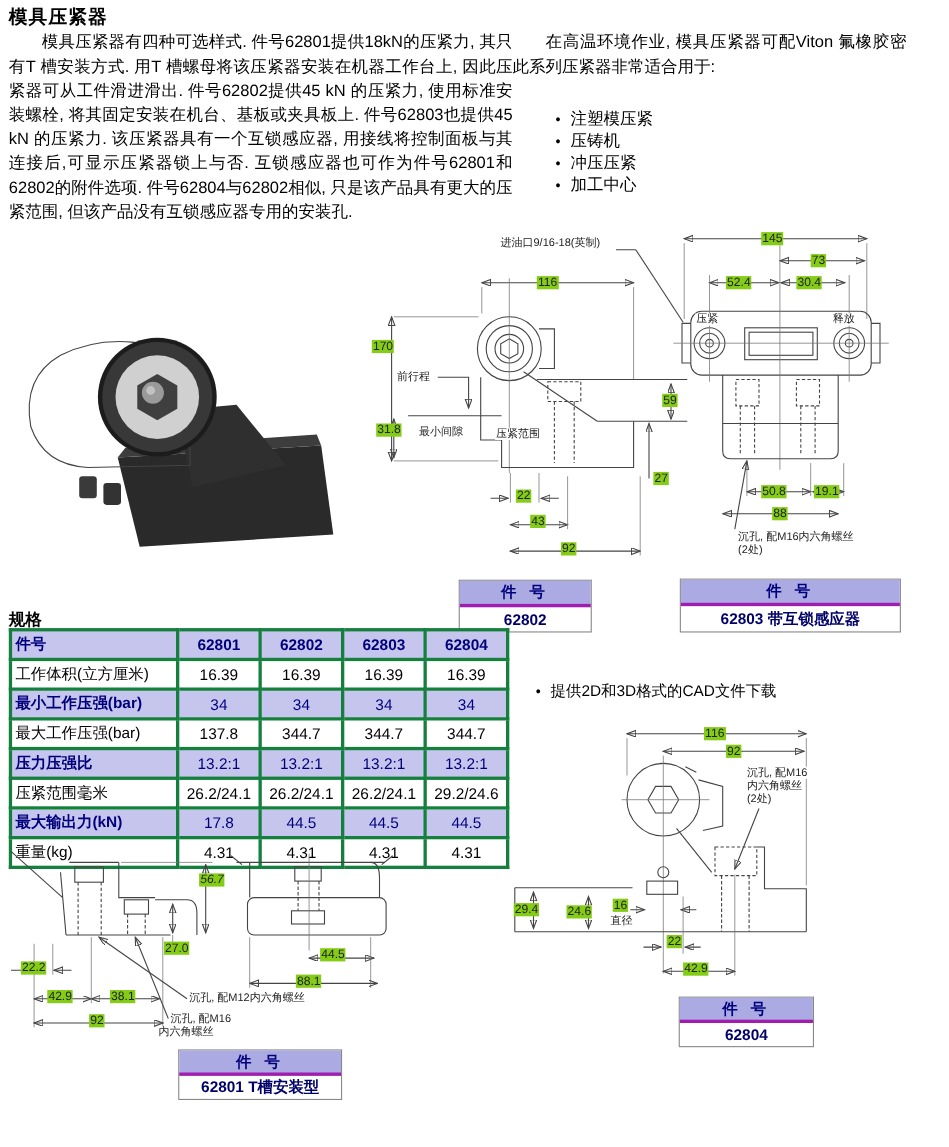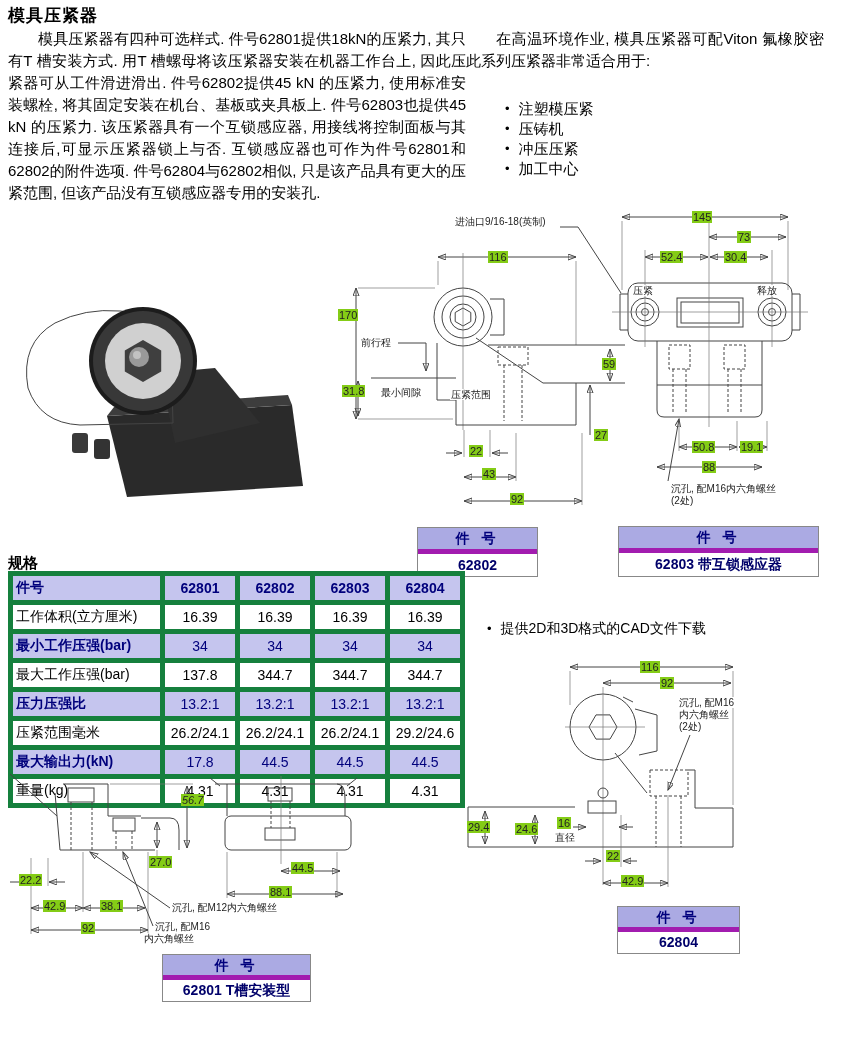--- a/index.html
+++ b/index.html
@@ -5,29 +5,29 @@
   html,body{margin:0;padding:0;background:#fff;font-family:"Liberation Sans",sans-serif;color:#000;}
   #canvas{position:relative;width:824px;height:1043px;background:#fff;overflow:hidden;}
   .abs{position:absolute;}
   .title{font-size:17px;font-weight:bold;letter-spacing:1px;}
   .para{font-size:15px;line-height:22px;text-align:justify;text-indent:2em;}
   .blist{font-size:15px;line-height:17px;}
   .blist .row{display:flex;align-items:flex-start;margin-bottom:3px;}
   .bullet{font-size:13px;margin-right:9px;line-height:17px;}
   .spec-head{font-size:15px;font-weight:bold;}
   table.spec{border-collapse:collapse;font-size:14px;table-layout:fixed;}
-  .spec td,.spec th{border:5px solid #15803d;height:24px;padding:0 3px;text-align:center;overflow:hidden;white-space:nowrap;}
+  .spec td,.spec th{border:3px solid #15803d;height:24px;padding:0 3px;text-align:center;overflow:hidden;white-space:nowrap;}
   .spec th{font-weight:bold;}
   .spec .lbl{text-align:left;}
   .lavrow td,.lavrow th{background:#c5c5ee;color:#00007c;}
   .whiterow td{background:#ffffff;color:#000;}
   .lavrow th.lbl,.lavrow td.lbl{font-weight:bold;}
   .whiterow td.lbl{font-weight:normal;}
   .pbox{position:absolute;border:1px solid #888;background:#fff;text-align:center;box-sizing:border-box;}
-  .pbox .ph{background:#abaae3;color:#00007c;font-weight:bold;font-size:14px;border-bottom:5px solid #a21caf;letter-spacing:4px;}
+  .pbox .ph{background:#abaae3;color:#00007c;font-weight:bold;font-size:14px;border-bottom:3px solid #a21caf;letter-spacing:4px;}
   .pbox .pb{color:#00006a;font-weight:bold;font-size:14px;}
   .draw{position:absolute;}
   .draw svg{position:absolute;left:0;top:0;}
   .dim{position:absolute;font-size:11px;line-height:12px;color:#222;background:#84cc16;padding:0 1px;white-space:nowrap;}
   .dimc{position:absolute;font-size:10px;line-height:11px;color:#222;background:#fff;padding:0 1px;white-space:nowrap;}
   line,path,rect.k,circle.k,polygon.k,polyline.k{stroke:#444;fill:none;stroke-width:1;}
   .thin{stroke:#777;stroke-width:0.7;}
   .dash{stroke-dasharray:3,2;}
 </style>
 </head>

